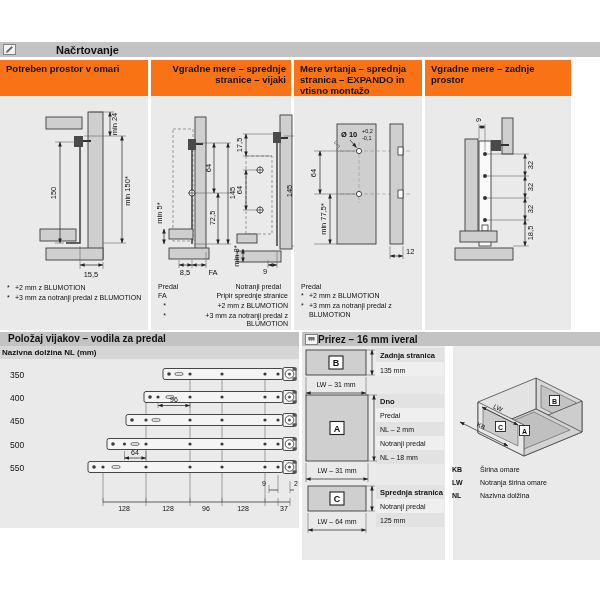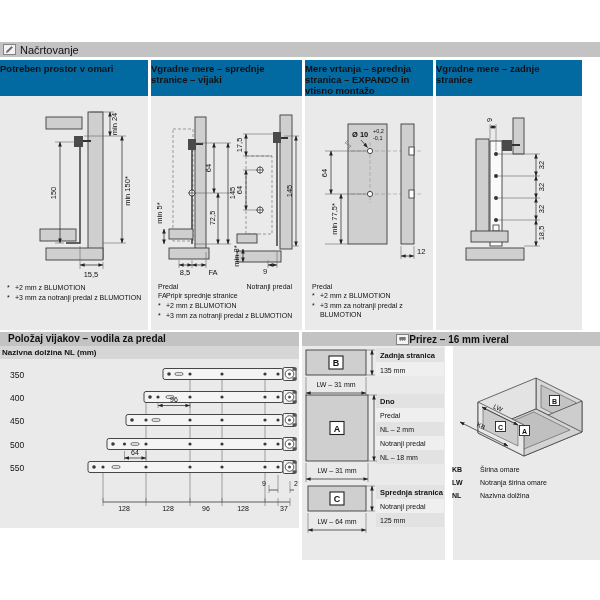--- a/index.html
+++ b/index.html
@@ -1,45 +1,45 @@
 <!DOCTYPE html>
 <html><head>
 <meta charset="utf-8">
 <style>
   html,body{margin:0;padding:0;background:#fff;}
   .stage{position:relative;width:600px;height:600px;background:#fff;
          font-family:"Liberation Sans",sans-serif;color:#111;overflow:hidden;}
   
   .topbar{position:absolute;left:0;top:42px;width:600px;height:15px;background:#c3c3c3;
           display:flex;align-items:center;gap:4px;padding-left:3px;box-sizing:border-box;}
-  .topbar .ttl{font-weight:normal;font-size:11px;}
+  .topbar .ttl{font-weight:bold;font-size:11px;margin-left:36px;}
   .icon-box{width:13px;height:11px;background:#f4f4f4;border:1px solid #838383;
             display:flex;align-items:center;justify-content:center;box-sizing:border-box;flex:none;}
   
   .cols{position:absolute;left:0;top:60px;width:600px;height:270px;display:flex;gap:3px;}
   .col{background:#eaeaea;display:flex;flex-direction:column;box-sizing:border-box;}
-  .c1{width:148px;} .c2{width:151px;} .c3{width:128px;justify-content:flex-end;} .c4{width:146px;}
-  .col-h{background:#0369a1;height:36px;font-weight:bold;font-size:9.5px;line-height:1.18;
-         padding:3px 5px 0 0;box-sizing:border-box;}
+  .c1{width:148px;} .c2{width:140px;text-align:right;} .c3{width:128px;justify-content:flex-end;} .c4{width:146px;}
+  .col-h{background:#f97316;height:36px;font-weight:bold;font-size:9.5px;line-height:1.18;
+         padding:3px 5px 0 6px;box-sizing:border-box;}
   .col-b{height:185px;} .col-b svg{display:block;}
   .col-f{flex:1;font-size:7px;padding-top:2px;}
   .caps{display:flex;justify-content:space-between;font-size:7px;padding:0 10px 1px 7px;}
   .fn{display:flex;margin-top:1px;}
   .fn .m{width:15px;padding-left:7px;box-sizing:border-box;}
   .fn .t{flex:1;padding-right:3px;line-height:1.25;}
   
   .rails{position:absolute;left:0;top:332px;width:299px;height:196px;background:#eaeaea;}
   .rails-h{height:14px;background:#c3c3c3;font-weight:bold;font-size:10px;
            padding:1px 0 0 8px;box-sizing:border-box;}
   .rails-sub{height:13px;background:#d6d6d6;font-weight:bold;font-size:8px;
              padding:2px 0 0 2px;box-sizing:border-box;}
   .rails svg{display:block;}
   .cut{position:absolute;left:302px;top:332px;width:298px;height:228px;background:#eaeaea;}
   .cut-h{height:14px;background:#c3c3c3;display:flex;align-items:center;
-         padding-left:3px;font-weight:bold;font-size:10px;box-sizing:border-box;justify-content:center;}
+         padding-left:3px;font-weight:bold;font-size:10px;box-sizing:border-box;}
   .cut svg{display:block;}
   
   .panel{fill:#cfcfcf;stroke:#3c3c3c;stroke-width:0.9;}
   .wpanel{fill:#fafafa;stroke:#3c3c3c;stroke-width:0.9;}
   .ol{fill:none;stroke:#333;stroke-width:1.4;}
   .dash{fill:none;stroke:#7a7a7a;stroke-width:0.7;stroke-dasharray:3 2;}
   .cl{stroke:#8a8a8a;stroke-width:0.5;stroke-dasharray:4 2;}
   .dim{stroke:#222;stroke-width:0.7;fill:none;}
   .ext{stroke:#5e5e5e;stroke-width:0.55;fill:none;}
   .rail{fill:#f4f4f4;stroke:#333;stroke-width:0.9;}
@@ -240,21 +240,21 @@
             <span class="t">+2 mm z BLUMOTION</span>
           </div>
         <div class="fn">
             <span class="m">*</span>
             <span class="t">+3 mm za notranji predal z BLUMOTION</span>
           </div>
       </div>
     </div>
 
     <div class="col c4">
-      <div class="col-h">Vgradne mere – zadnje stranice</div>
+      <div class="col-h">Vgradne mere – zadnje prostor</div>
       <div class="col-b">
         <svg width="146" height="185" viewBox="0 0 146 185">
           <rect class="panel" x="40" y="43" width="13" height="95"></rect>
           <rect class="panel" x="77" y="22" width="11" height="36"></rect>
           <rect class="wpanel" x="54" y="45" width="12" height="105"></rect>
           <rect x="66" y="44" width="10" height="11" fill="#4a4a4a"></rect>
           <line x1="76" y1="49" x2="84" y2="49" stroke="#333" stroke-width="2"></line>
           <circle cx="60" cy="58" r="2" fill="#333"></circle>
           <circle cx="60" cy="80" r="2" fill="#333"></circle>
           <circle cx="60" cy="102" r="2" fill="#333"></circle>

